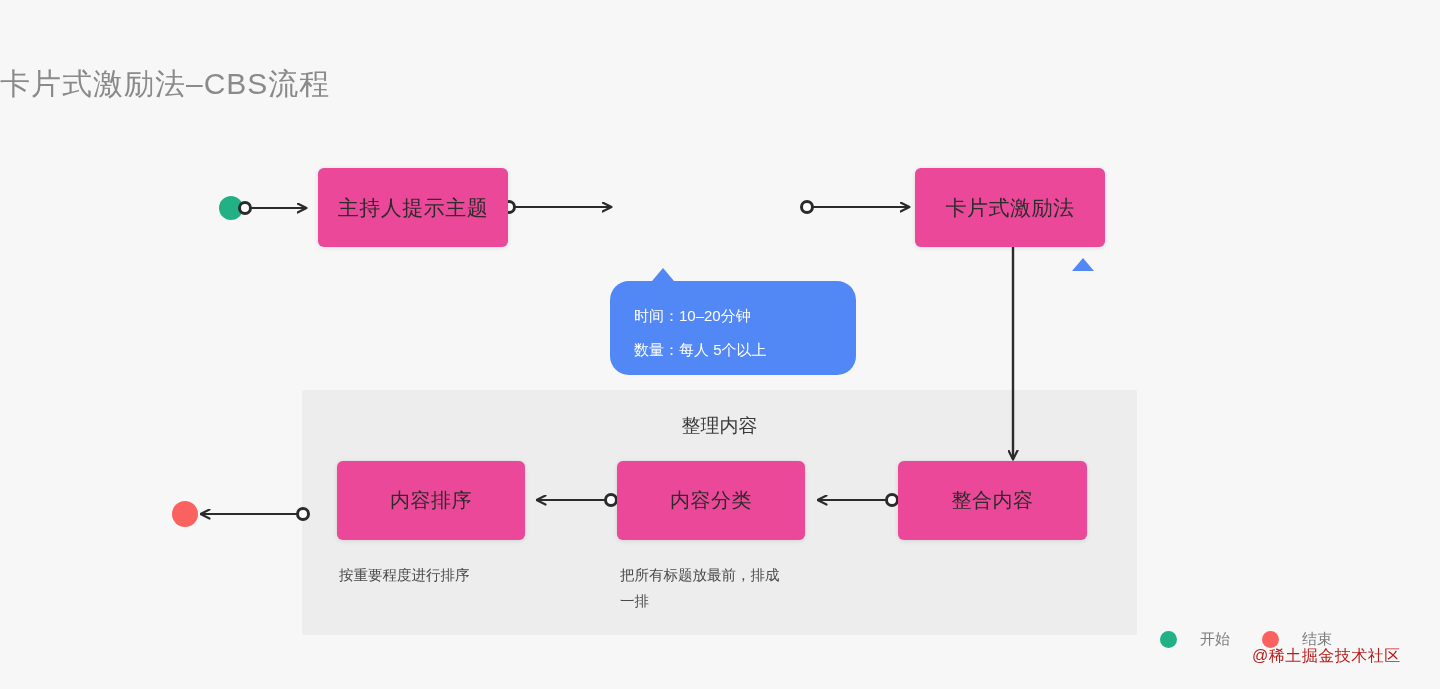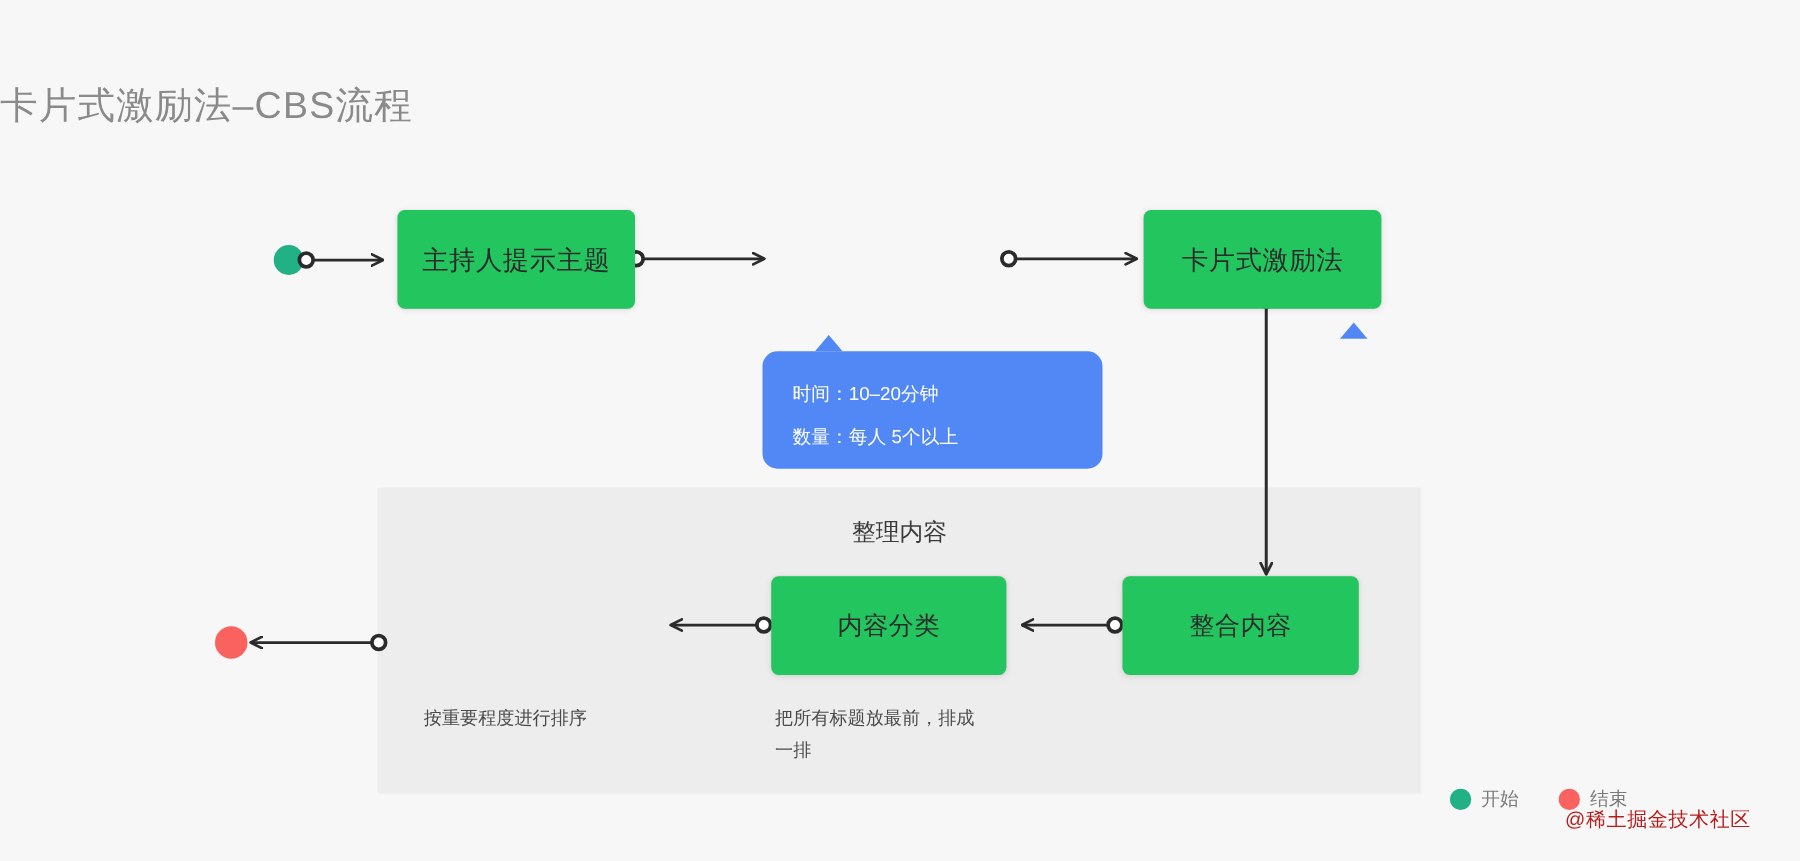--- a/index.html
+++ b/index.html
@@ -49,21 +49,21 @@
   #group-title {
     left: 302px; top: 413px;
     width: 835px;
     text-align: center;
     font-size: 19px;
     color: #3a3a3a;
   }
 
   
   .node {
-    background: #22c55e;
+    background: #ec4899;
     border-radius: 6px;
     box-shadow: 0 1px 5px rgba(0,0,0,0.10), 0 0 1px rgba(0,0,0,0.10);
     display: flex;
     align-items: center;
     justify-content: center;
     font-size: 21px;
     color: #2b2b2b;
     letter-spacing: 0.5px;
   }
   .node.small { font-size: 20px; }
@@ -100,21 +100,21 @@
     left: 1160px; top: 630px;
     display: flex;
     align-items: center;
     gap: 10px;
     font-size: 15px;
     color: #7b7b7b;
   }
   #legend .leg-item {
     display: flex;
     align-items: center;
-    gap: 8px;
+    gap: 23px;
     margin-right: 22px;
   }
   .leg-dot {
     width: 17px; height: 17px; border-radius: 50%;
     display: inline-block;
   }
   #watermark {
     left: 1252px; top: 646px;
     font-size: 16px;
     color: #b91c1c;
@@ -167,33 +167,36 @@
 
   <div class="abs node" style="left:318px; top:168px; width:190px; height:79px;">
     <span>主持人提示主题</span>
   </div>
 
 
   <div class="abs node" style="left:915px; top:168px; width:190px; height:79px;">
     <span>卡片式激励法</span>
   </div>
 
+  <div class="abs node small" style="left:337px; top:461px; width:188px; height:79px;">
+    <span>内容排序</span>
+  </div>
 
   <div class="abs node small" style="left:617px; top:461px; width:188px; height:79px;">
     <span>内容分类</span>
   </div>
 
   <div class="abs node small" style="left:898px; top:461px; width:189px; height:79px;">
     <span>整合内容</span>
   </div>
 
   <div class="abs caption" style="left:339px; top:562px;">按重要程度进行排序</div>
   <div class="abs caption" style="left:620px; top:562px;">把所有标题放最前，排成一排</div>
 
-  <div class="abs bubble" style="left:610px; top:281px; width:272px; height:94px;">
+  <div class="abs bubble" style="left:610px; top:281px; width:246px; height:94px;border-radius:19px;">
     <div class="line">时间：10–20分钟</div>
     <div class="line">数量：每人 5个以上</div>
   </div>
   <div class="bubble-tail" style="left:652px; top:268px;"></div>
 
   <div class="bubble-tail" style="left:1072px; top:258px;"></div>
 
   <div class="abs" id="legend">
     <div class="leg-item">
       <span class="leg-dot" style="background:#21b184;"></span>

